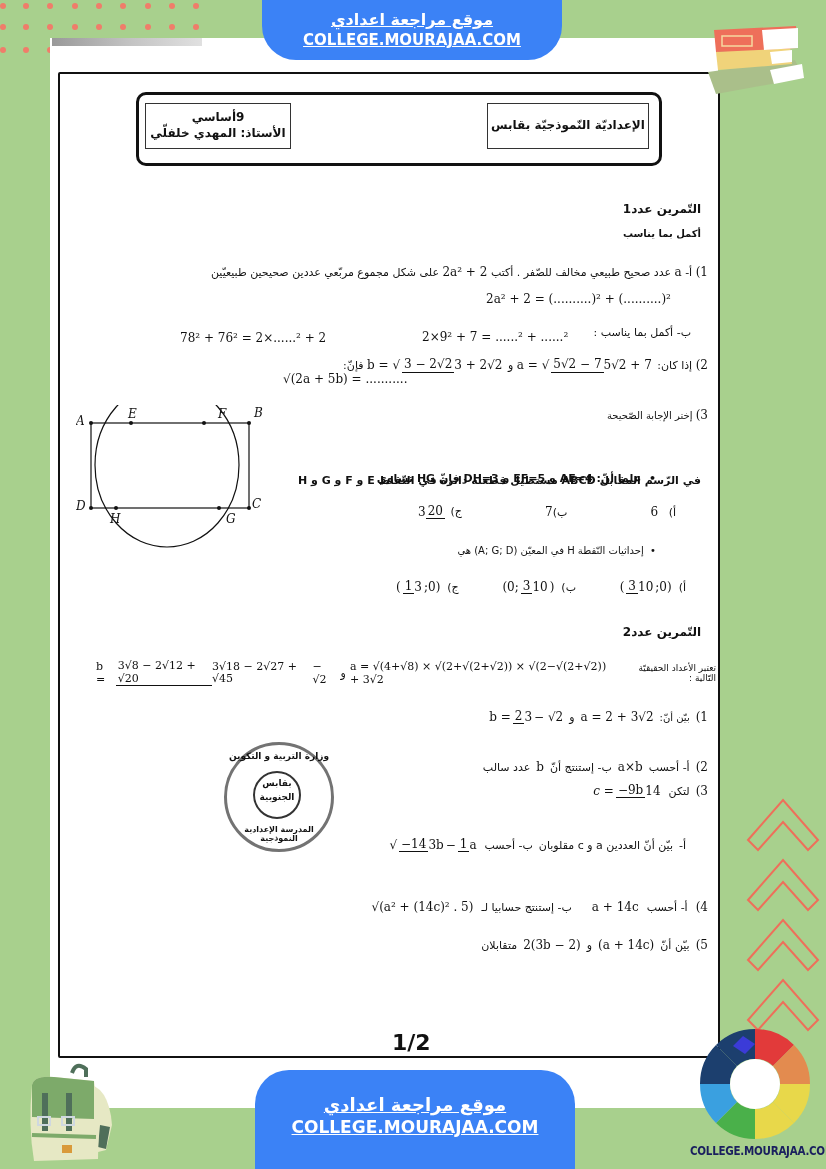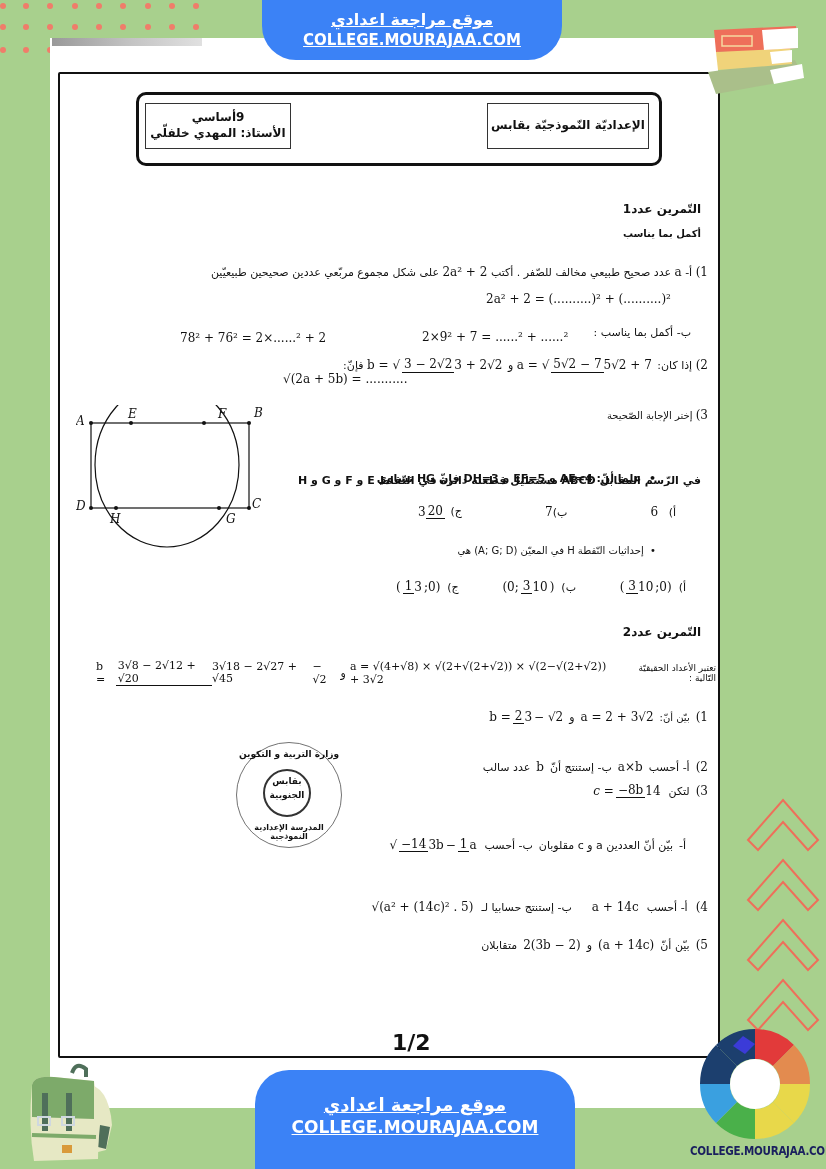--- a/index.html
+++ b/index.html
@@ -26,21 +26,21 @@
 
   .content { position:absolute; direction:rtl; font-family:"DejaVu Sans", sans-serif; font-size:11px; }
   .h-ex { font-weight:bold; font-size:12px; }
   .math { font-family:"DejaVu Serif", serif; font-style:normal; direction:ltr; unicode-bidi:embed; font-size:12px; }
   .num { font-family:"DejaVu Serif", serif; font-size:12px; }
   .frac { display:inline-flex; flex-direction:row; align-items:center; vertical-align:middle; font-family:"DejaVu Serif", serif; font-size:12px; line-height:1.1; margin:0 2px; }
   .frac .n { border-bottom:1px solid #111; padding:0 2px; }
 
   .geom { position:absolute; left:76px; top:405px; width:200px; height:150px; }
 
-  .seal { position:absolute; left:236px; top:742px; width:104px; height:104px; border:1px solid #737373; border-radius:50%; }
+  .seal { position:absolute; left:224px; top:742px; width:104px; height:104px; border:3px solid #737373; border-radius:50%; }
   .seal .inner { position:absolute; left:26px; top:26px; width:48px; height:48px; border:2px solid #333; border-radius:50%; font-family:"DejaVu Sans", sans-serif; font-size:9px; font-weight:bold; text-align:center; line-height:1.5; padding-top:4px; box-sizing:border-box; }
   .seal .ring { position:absolute; left:0; top:0; width:100%; text-align:center; font-family:"DejaVu Sans", sans-serif; font-size:9px; font-weight:bold; top:6px; }
   .seal .ring2 { position:absolute; bottom:6px; width:100%; text-align:center; font-family:"DejaVu Sans", sans-serif; font-size:8px; font-weight:bold; }
 
   .page-num { position:absolute; left:392px; top:1030px; font-family:"DejaVu Sans", sans-serif; font-size:22px; font-weight:bold; }
 
   .chevrons { position:absolute; left:733px; top:790px; width:90px; height:250px; }
   .books { position:absolute; left:700px; top:12px; width:110px; height:85px; }
   .backpack { position:absolute; left:14px; top:1055px; width:100px; height:110px; }
   .wheel { position:absolute; left:695px; top:1024px; width:120px; height:120px; }
@@ -246,21 +246,21 @@
   <i class="math">b</i>
   <span>عدد سالب</span>
 </div>
 
 <div class="content" style="right:118px;top:784px;display:flex;align-items:center;gap:6px;">
   <span class="num">3)</span>
   <span>لتكن</span>
   <span class="math" style="display:inline-flex;align-items:center;">
       <i>c =</i>
       <span class="frac">
-        <span class="n">−8b</span>
+        <span class="n">−9b</span>
         <span>14</span>
       </span>
     </span>
 </div>
 
 <div class="content" style="right:140px;top:838px;display:flex;align-items:center;gap:6px;">
   <span>أ-</span>
   <span>بيّن أنّ العددين a و c مقلوبان</span>
   <span>ب- أحسب</span>
   <span class="math" style="display:inline-flex;align-items:center;">√<span class="frac">

